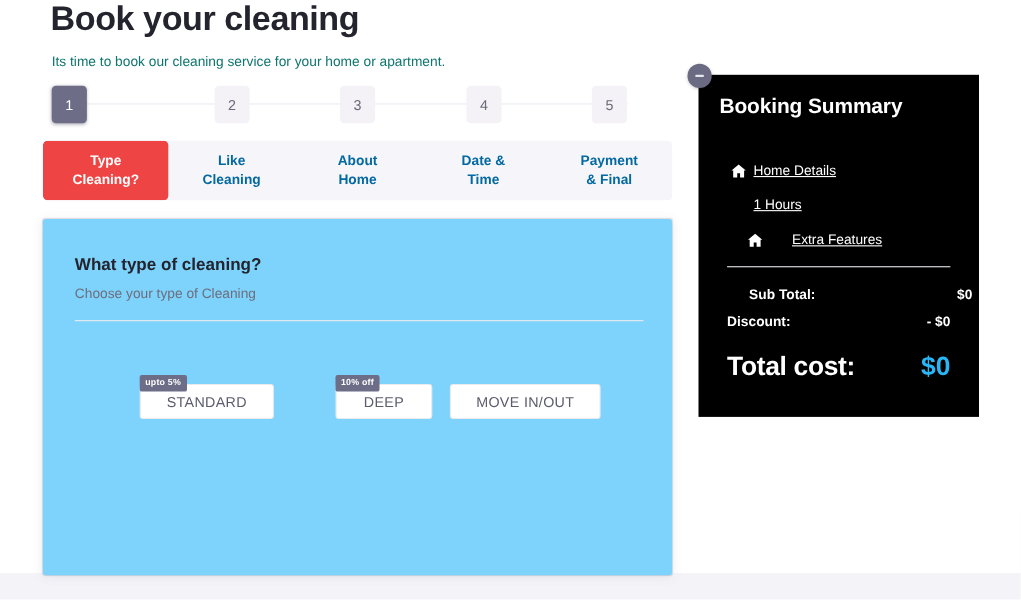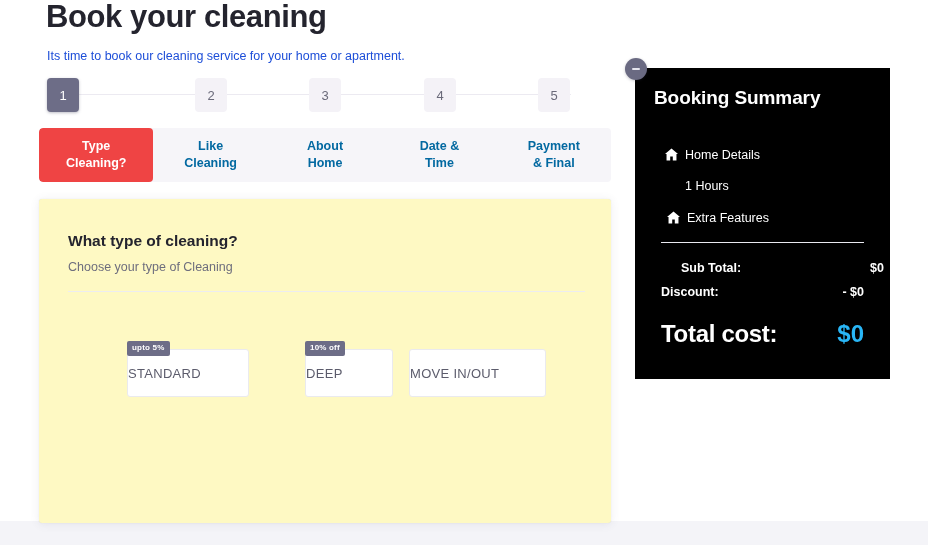--- a/index.html
+++ b/index.html
@@ -50,21 +50,21 @@
     color: #24242e;
     line-height: 42px;
     white-space: nowrap;
   }
 
   .page-subtitle {
     position: absolute;
     left: 47px;
     top: 49px;
     font-size: 12.5px;
-    color: #1d4ed8;
+    color: #0f766e;
     white-space: nowrap;
   }
 
   
   .steps {
     position: absolute;
     left: 47px;
     top: 78px;
     width: 538px;
     height: 34px;
@@ -130,21 +130,21 @@
   }
   .tab-line { display: block; white-space: nowrap; }
 
   
   .content-card {
     position: absolute;
     left: 39px;
     top: 199px;
     width: 572px;
     height: 324px;
-    background: #fef9c3;
+    background: #7dd3fc;
     border-radius: 3px;
     box-shadow: 0 1px 10px rgba(80,80,110,.10), 0 0 1px rgba(80,80,110,.18);
   }
 
   .section-title {
     position: absolute;
     left: 29px;
     top: 33px;
     font-size: 15.5px;
     font-weight: bold;
@@ -171,26 +171,27 @@
   
   .options {
     position: absolute;
     left: 88px;
     top: 150px;
     height: 40px;
   }
   .option {
     position: absolute;
     top: 0;
-    height: 48px;
+    height: 32px;
     border: 1px solid #eaeaee;
     border-radius: 3px;
     background: #ffffff;
     display: flex;
     align-items: center;
+    justify-content: center;
     font-size: 13px;
     color: #5c5c6c;
     letter-spacing: .3px;
     white-space: nowrap;
   }
   .option-badge {
     position: absolute;
     left: -1px;
     top: -9px;
     background: #6d6d87;
@@ -259,34 +260,35 @@
     top: 19px;
     font-size: 19px;
     font-weight: bold;
     letter-spacing: -0.1px;
     white-space: nowrap;
   }
 
   .sum-row {
     position: absolute;
     display: flex;
-    align-items: flex-start;
-    font-size: 12.5px;
-    white-space: nowrap;
+    align-items: center;
+    font-size: 12.5px;
+    white-space: nowrap;
+    text-decoration: underline;
   }
   .house-ico {
     width: 15px;
     height: 13px;
     margin-right: 6px;
     display: inline-block;
     flex: 0 0 auto;
   }
   .row-home    { left: 29px; top: 80px; }
   .row-hours   { left: 50px; top: 111px; }
-  .row-extra   { left: 31px; top: 143px; }
+  .row-extra   { left: 44px; top: 143px; gap: 20px; }
 
   .sum-rule {
     position: absolute;
     left: 26px;
     top: 174px;
     width: 203px;
     height: 1px;
     background: #e9e9f0;
   }
 

